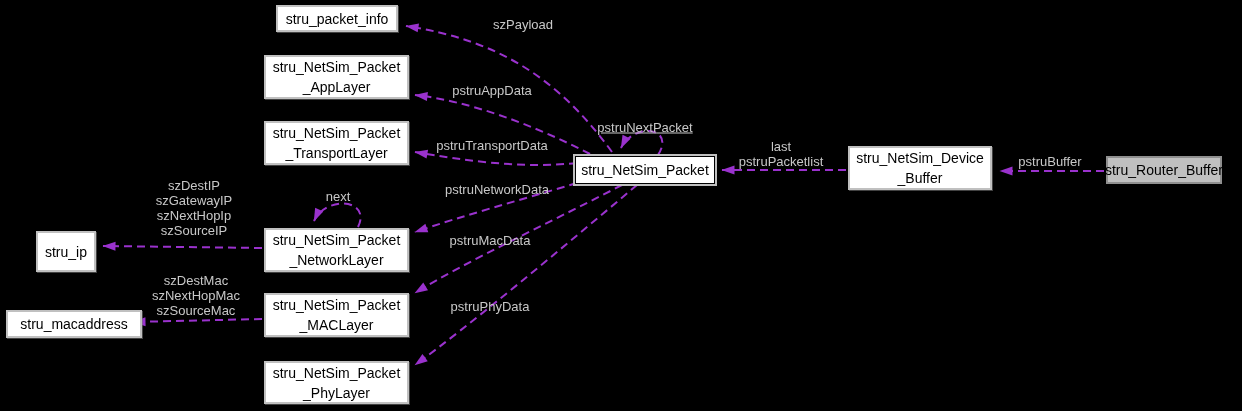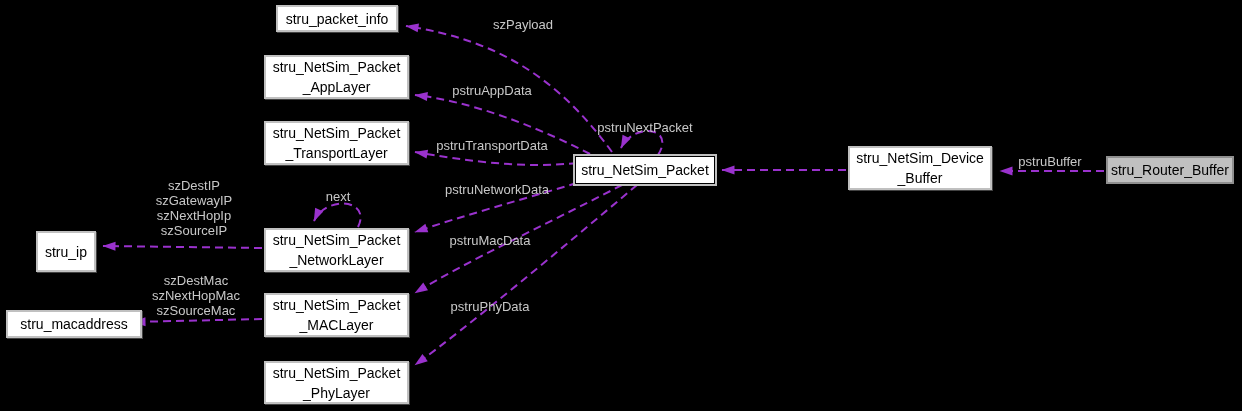--- a/index.html
+++ b/index.html
@@ -71,36 +71,38 @@
 
   <div class="node" style="left:36px;top:231px;width:60px;height:41px;">stru_ip</div>
 
   <div class="node" style="left:6px;top:310px;width:136px;height:28px;">stru_macaddress</div>
 
   <div class="node focus" style="left:575px;top:156px;width:140px;height:28px;">stru_NetSim_Packet</div>
 
   <div class="node" style="left:848px;top:146px;width:144px;height:44px;">stru_NetSim_Device
 _Buffer</div>
 
-  <div class="node gray" style="left:1106px;top:156px;width:128px;height:28px;">stru_Router_Buffer</div>
+  <div class="node gray" style="left:1106px;top:156px;width:116px;height:28px;">stru_Router_Buffer</div>
 
   <div class="elabel" style="left:492px;top:24px;margin-left:31px;">szPayload</div>
 
   <div class="elabel" style="left:492px;top:90px;">pstruAppData</div>
 
   <div class="elabel" style="left:492px;top:145px;">pstruTransportData</div>
 
   <div class="elabel" style="left:491px;top:189px;margin-left:6px;">pstruNetworkData</div>
 
   <div class="elabel" style="left:490px;top:240px;">pstruMacData</div>
 
   <div class="elabel" style="left:490px;top:306px;">pstruPhyData</div>
 
-  <div class="elabel" style="left:645px;top:127px;">pstruNextPacket</div>
+  <div class="elabel" style="left:645px;top:127px;text-decoration:underline;">pstruNextPacket</div>
 
+  <div class="elabel" style="left:781px;top:154px;">last
+pstruPacketlist</div>
 
   <div class="elabel" style="left:1050px;top:161px;">pstruBuffer</div>
 
   <div class="elabel" style="left:338px;top:196px;">next</div>
 
   <div class="elabel" style="left:196px;top:295px;">szDestMac
 szNextHopMac
 szSourceMac</div>
 
   <div class="elabel" style="left:194px;top:208px;">szDestIP

